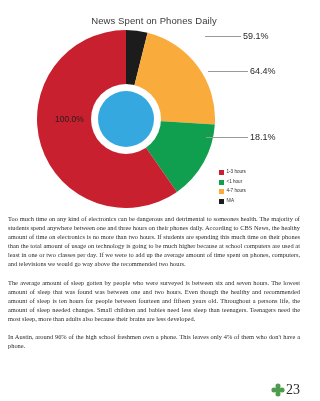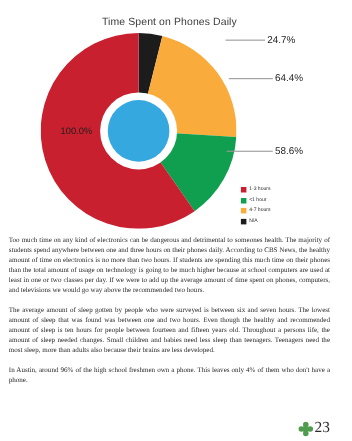--- a/index.html
+++ b/index.html
@@ -132,44 +132,44 @@
     font-size: 14px;
     color: #2b2b2b;
     line-height: 1;
   }
 </style>
 </head>
 <body>
 
 <div id="chart-figure">
 
-  <div id="chart-title">Time Spent on Phones Daily</div>
+  <div id="chart-title">News Spent on Phones Daily</div>
 
   <div id="pie-wrap">
     <svg id="pie-svg" width="178" height="178" viewBox="0 0 178 178">
 
       <g id="pie-slices">
           <path d="M 89 89 L 89 0 A 89 89 0 0 1 110.59133154079126 2.6587329123805716 Z" fill="#1c1c1c"></path>
           <path d="M 89 89 L 110.59133154079126 2.6587329123805716 A 89 89 0 0 1 177.8243788301162 94.58835623810889 Z" fill="#f9ab3c"></path>
           <path d="M 89 89 L 177.8243788301162 94.58835623810889 A 89 89 0 0 1 139.9464591779186 161.97573772996526 Z" fill="#0f9f4f"></path>
           <path d="M 89 89 L 139.9464591779186 161.97573772996526 A 89 89 0 1 1 88.99999999999999 0 Z" fill="#c8202e"></path>
         </g>
 
       <circle cx="89" cy="89" r="35" fill="#ffffff"></circle>
       <circle id="donut-core" cx="89" cy="89" r="28" fill="#35a8e0"></circle>
     </svg>
   </div>
 
   <div class="leader" id="leader-na"></div>
   <div class="leader" id="leader-47"></div>
   <div class="leader" id="leader-lt1"></div>
 
-  <div class="slice-label" id="label-na">24.7%</div>
+  <div class="slice-label" id="label-na">59.1%</div>
   <div class="slice-label" id="label-47">64.4%</div>
-  <div class="slice-label" id="label-lt1">58.6%</div>
+  <div class="slice-label" id="label-lt1">18.1%</div>
   <div class="slice-label" id="label-13">100.0%</div>
 
   <div id="legend">
     <div class="legend-row">
       <span class="legend-swatch" style="background: rgb(200, 32, 46);"></span>
       <span class="legend-text">1-3 hours</span>
     </div>
     <div class="legend-row">
       <span class="legend-swatch" style="background: rgb(15, 159, 79);"></span>
       <span class="legend-text">&lt;1 hour</span>

